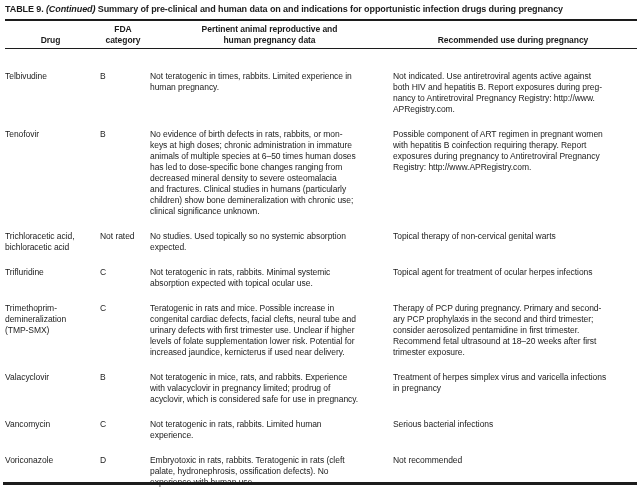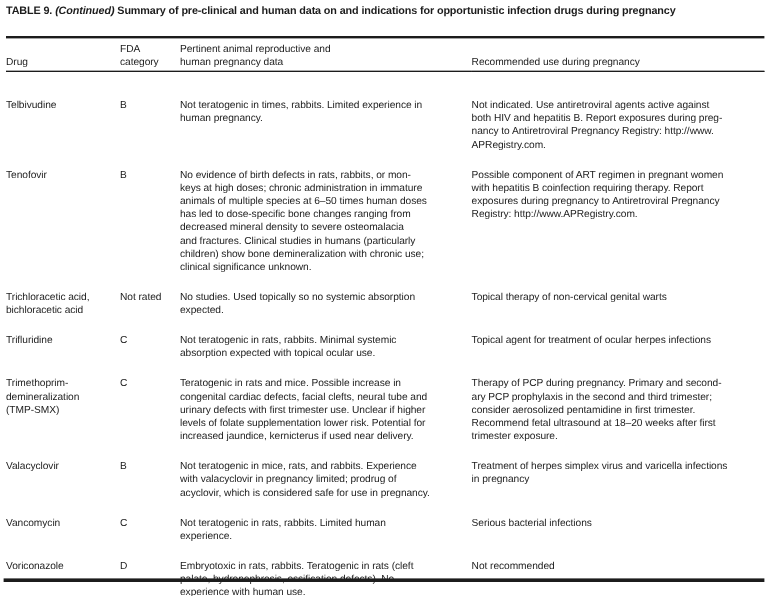--- a/index.html
+++ b/index.html
@@ -11,35 +11,35 @@
     font-family: "Liberation Sans", "DejaVu Sans", sans-serif;
     position: relative;
     padding: 3px 4px 0 5px;
     overflow: hidden;
   }
   .title {
     font-size: 9px;
     font-weight: bold;
     letter-spacing: -0.1px;
     line-height: 13px;
-    padding-bottom: 14px;
+    padding-bottom: 3px;
     border-bottom: 2px solid #1c1c1c;
     white-space: nowrap;
   }
   .italic { font-style: italic; }
   table.drug-table {
     border-collapse: collapse;
     table-layout: fixed;
     width: 632px;
   }
   .drug-table th {
-    text-align: left;
+    text-align: center;
     vertical-align: bottom;
     font-size: 8.5px;
-    font-weight: normal;
+    font-weight: bold;
     line-height: 10.5px;
     letter-spacing: -0.05px;
     white-space: pre-line;
     padding: 3px 4px 3px 0;
     border-bottom: 1.5px solid #1c1c1c;
   }
   .drug-table td {
     vertical-align: top;
     font-size: 8.5px;
     line-height: 11px;

